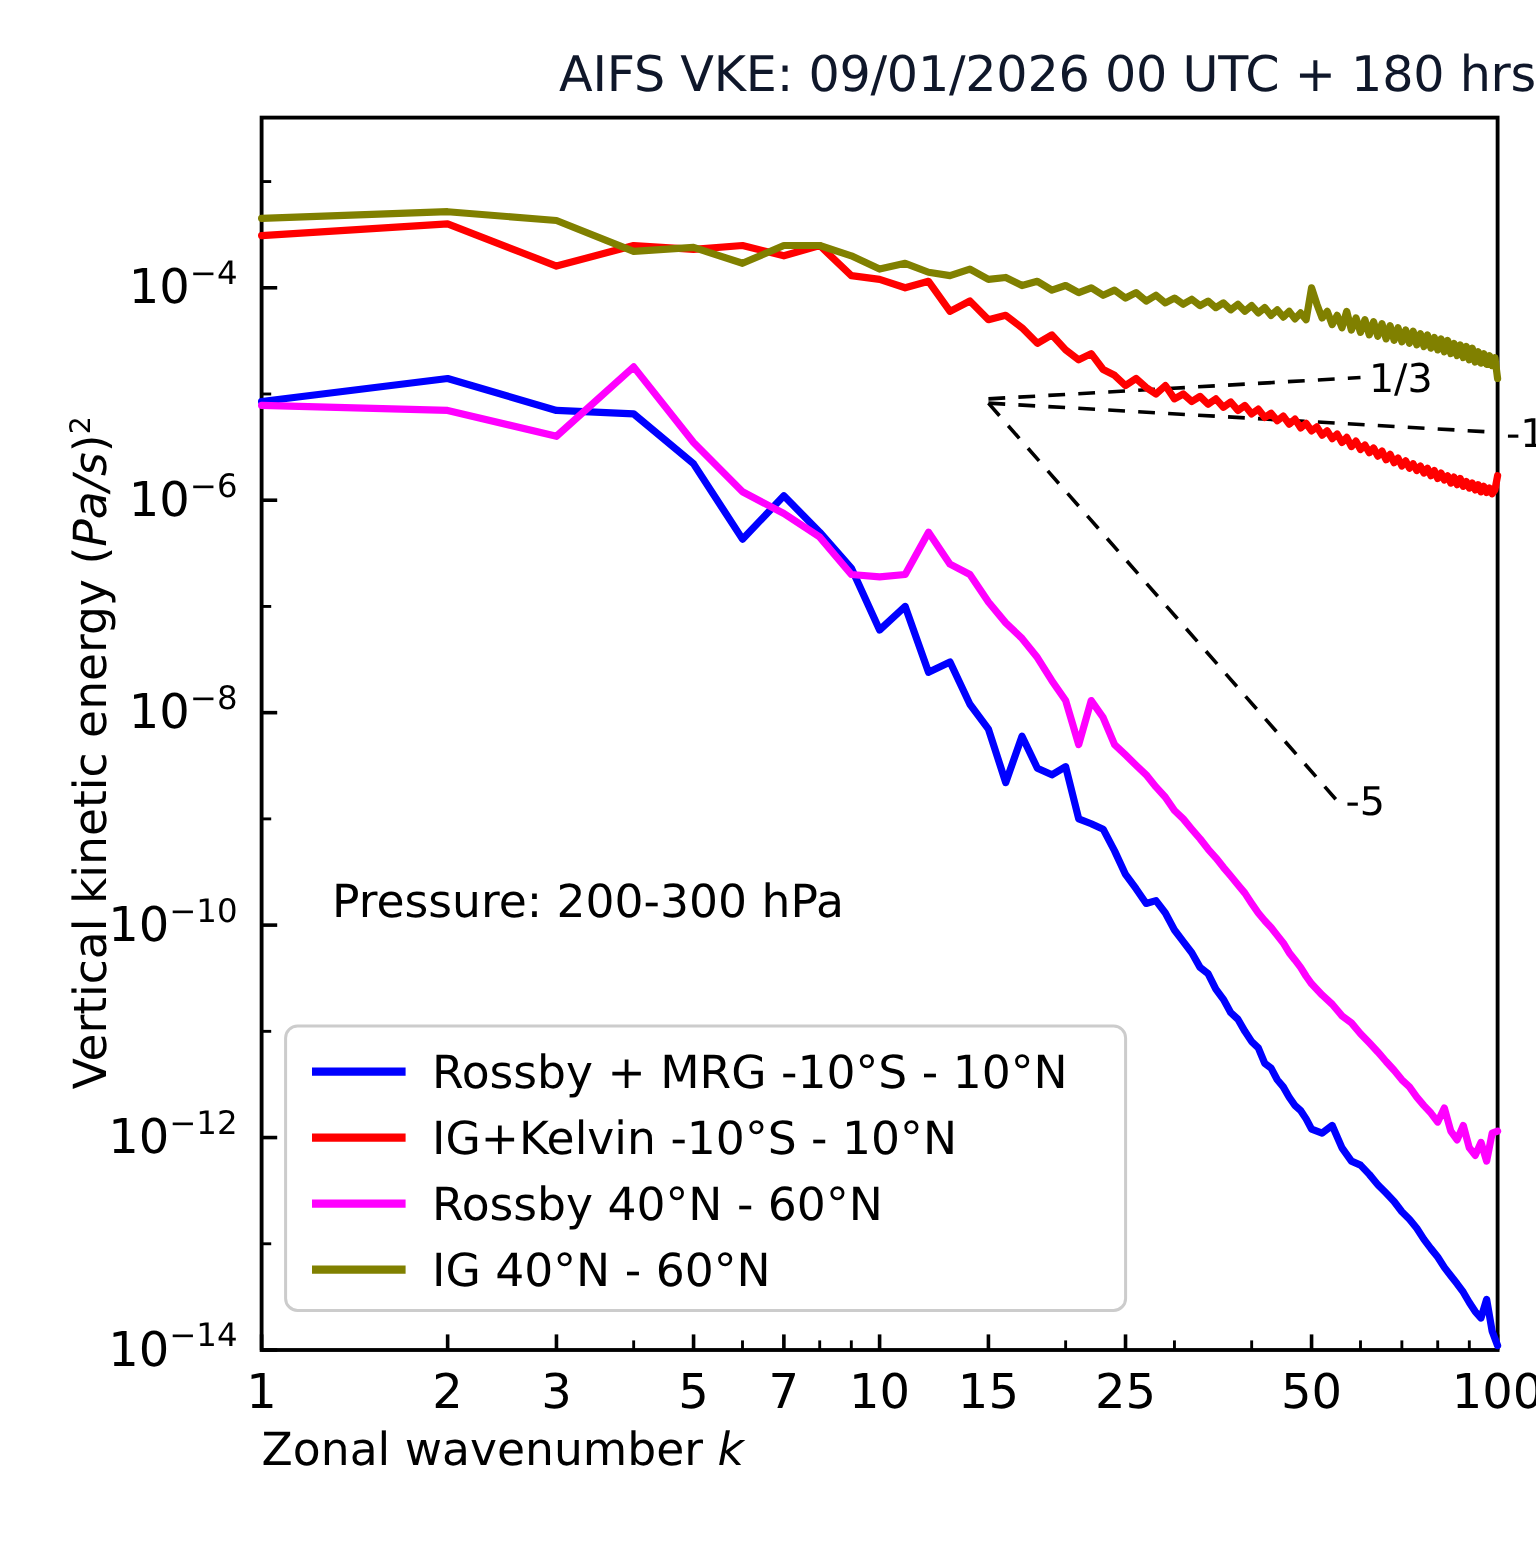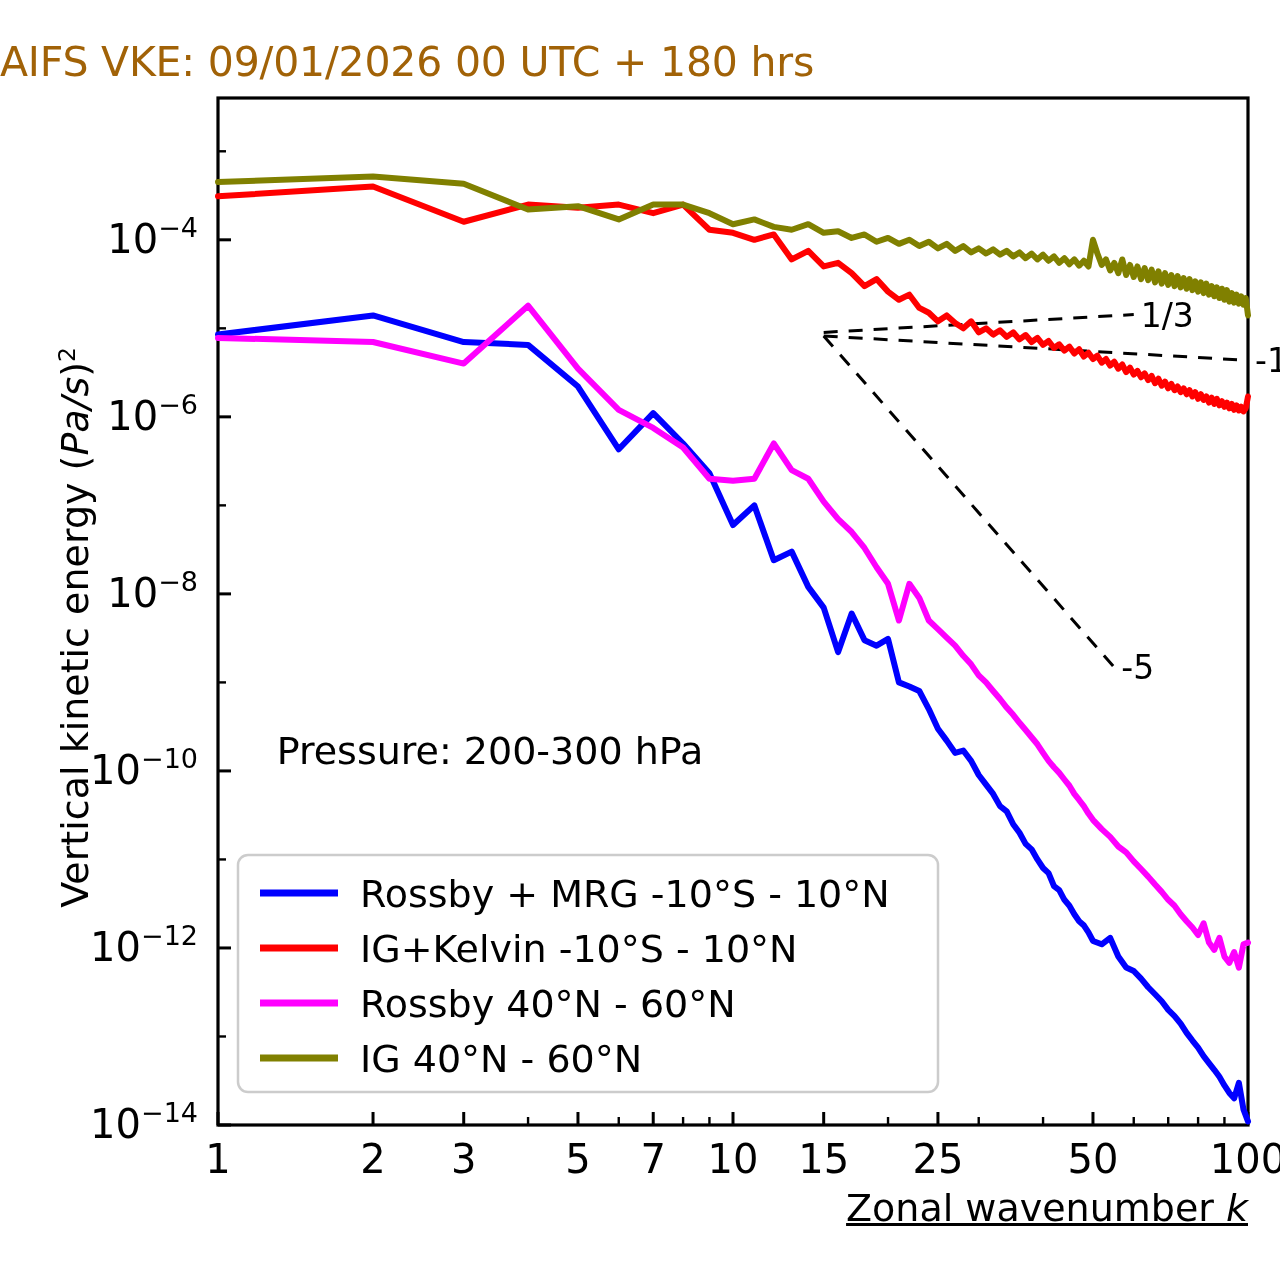--- a/index.html
+++ b/index.html
@@ -17,23 +17,23 @@
     position: relative;
     width: 1280px;
     height: 1288px;
     background: #ffffff;
   }
   #chart-title {
     position: absolute;
     left: 0;
     top: 38px;
     width: 1280px;
-    text-align: left;
+    text-align: right;
     font-size: 41px;
-    color: #a16207;
+    color: #0f172a;
     font-family: "DejaVu Sans", sans-serif;
     letter-spacing: -0.2px;
     white-space: nowrap;
   }
   #plot-svg {
     position: absolute;
     left: 0;
     top: 0;
   }
   #y-axis-label {
@@ -46,25 +46,24 @@
     color: #000000;
     transform: rotate(-90deg);
     transform-origin: center center;
     white-space: nowrap;
   }
   #x-axis-label {
     position: absolute;
     left: 218px;
     top: 1186px;
     width: 1030px;
-    text-align: right;
+    text-align: left;
     font-size: 38px;
     color: #000000;
     white-space: nowrap;
-    text-decoration: underline;
   }
   .ital { font-style: italic; }
   .sup-small { font-size: 0.62em; vertical-align: super; }
 </style>
 </head>
 <body>
 
 <div id="figure">
 
   <div id="chart-title">AIFS VKE: 09/01/2026 00 UTC + 180 hrs</div>

